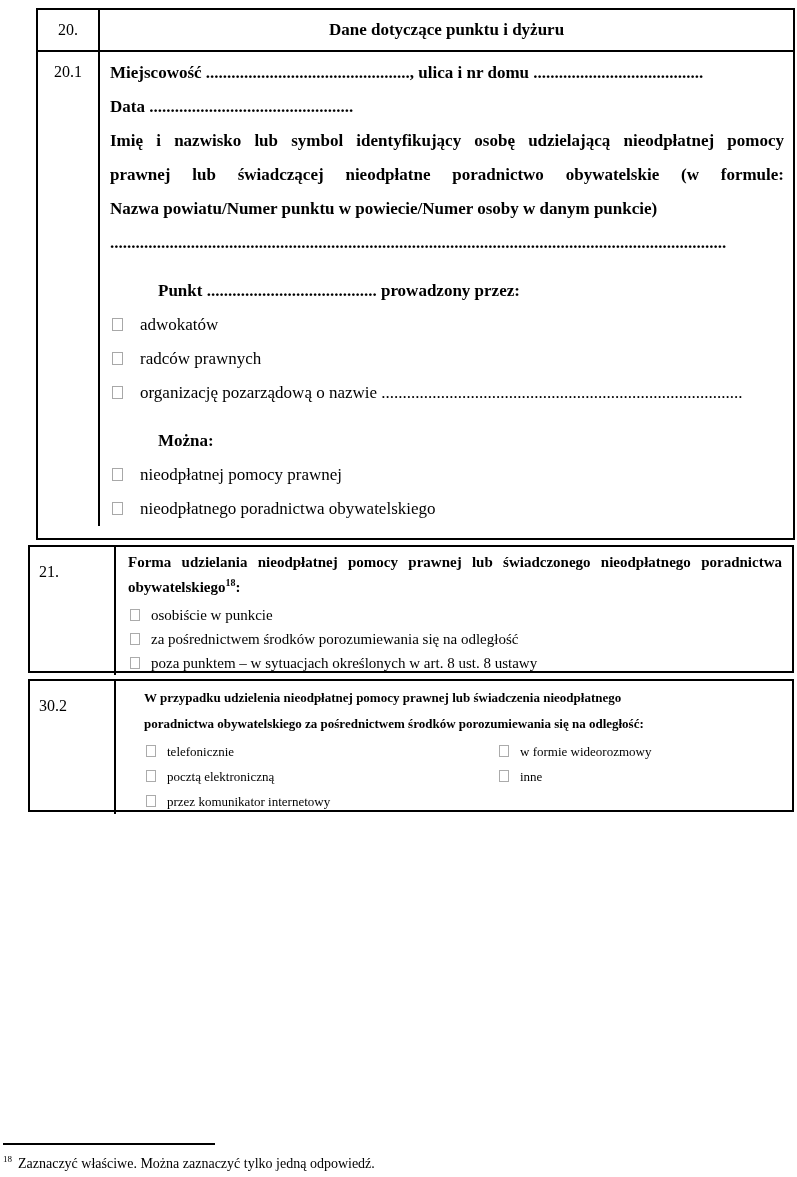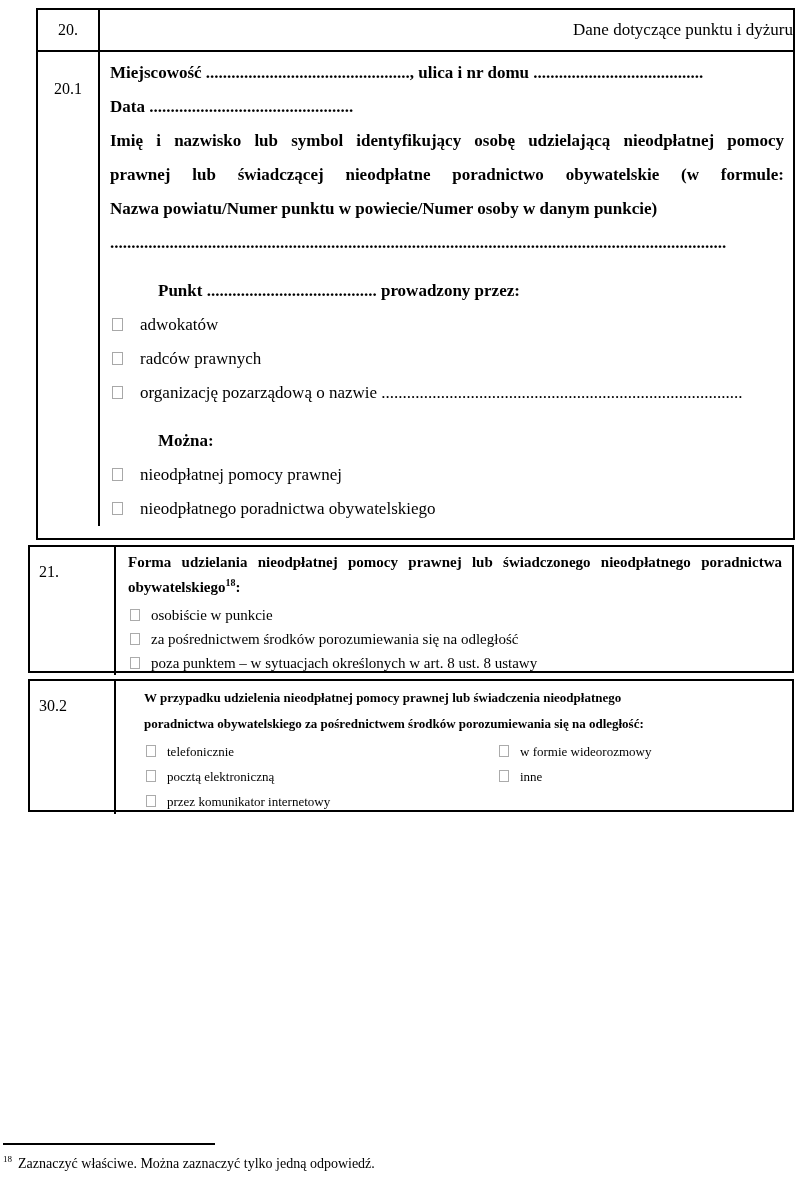--- a/index.html
+++ b/index.html
@@ -12,29 +12,29 @@
   .tbl { position:absolute; border:2px solid #000; }
   .tbl1  { left:36px; top:8px;   width:759px; height:532px; }
   .tbl21 { left:28px; top:545px; width:766px; height:128px; }
   .tbl211{ left:28px; top:679px; width:766px; height:133px; }
   .trow { display:flex; }
   .hrow { height:42px; border-bottom:2px solid #000; }
   .brow { flex:1; }
   .tbl1 .trow { width:100%; }
   .ncell {
     width:62px; flex-shrink:0; border-right:2px solid #000;
-    font-size:16px; text-align:center; padding-top:28px;
+    font-size:16px; text-align:center; padding-top:11px;
   }
   .hrow .ncell { padding-top:0; line-height:40px; }
   .ncell21 {
     width:86px; flex-shrink:0; border-right:2px solid #000;
     font-size:16px; text-align:left; padding:16px 0 0 9px;
   }
   .title-cell {
-    flex:1; font-weight:normal; font-size:17px; text-align:right; line-height:40px;
+    flex:1; font-weight:bold; font-size:17px; text-align:center; line-height:40px;
   }
   
   .c20 { flex:1; padding:4px 9px 0 10px; font-size:17px; line-height:34px; }
   .c20 .b { font-weight:bold; }
   .jline { text-align:justify; text-align-last:justify; }
   .gap { margin-top:14px;margin-left:48px; }
   .opt { display:flex; }
   .cb {
     width:11px; height:13px; border:1px solid #a8a8a8; background:#fff;
     flex-shrink:0; margin:10px 17px 0 2px;

